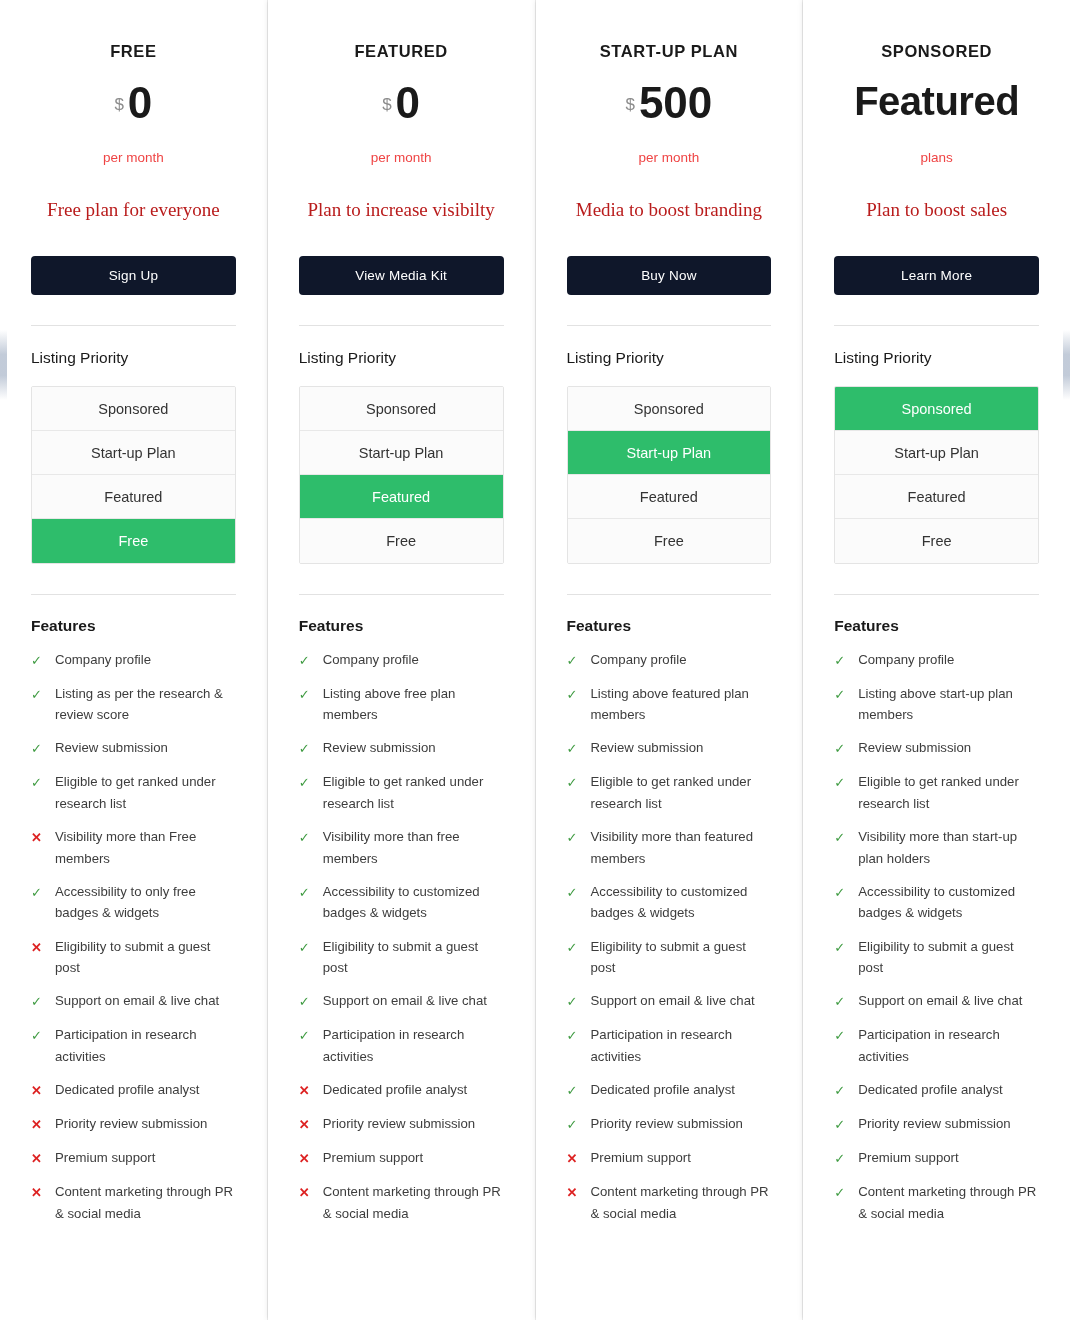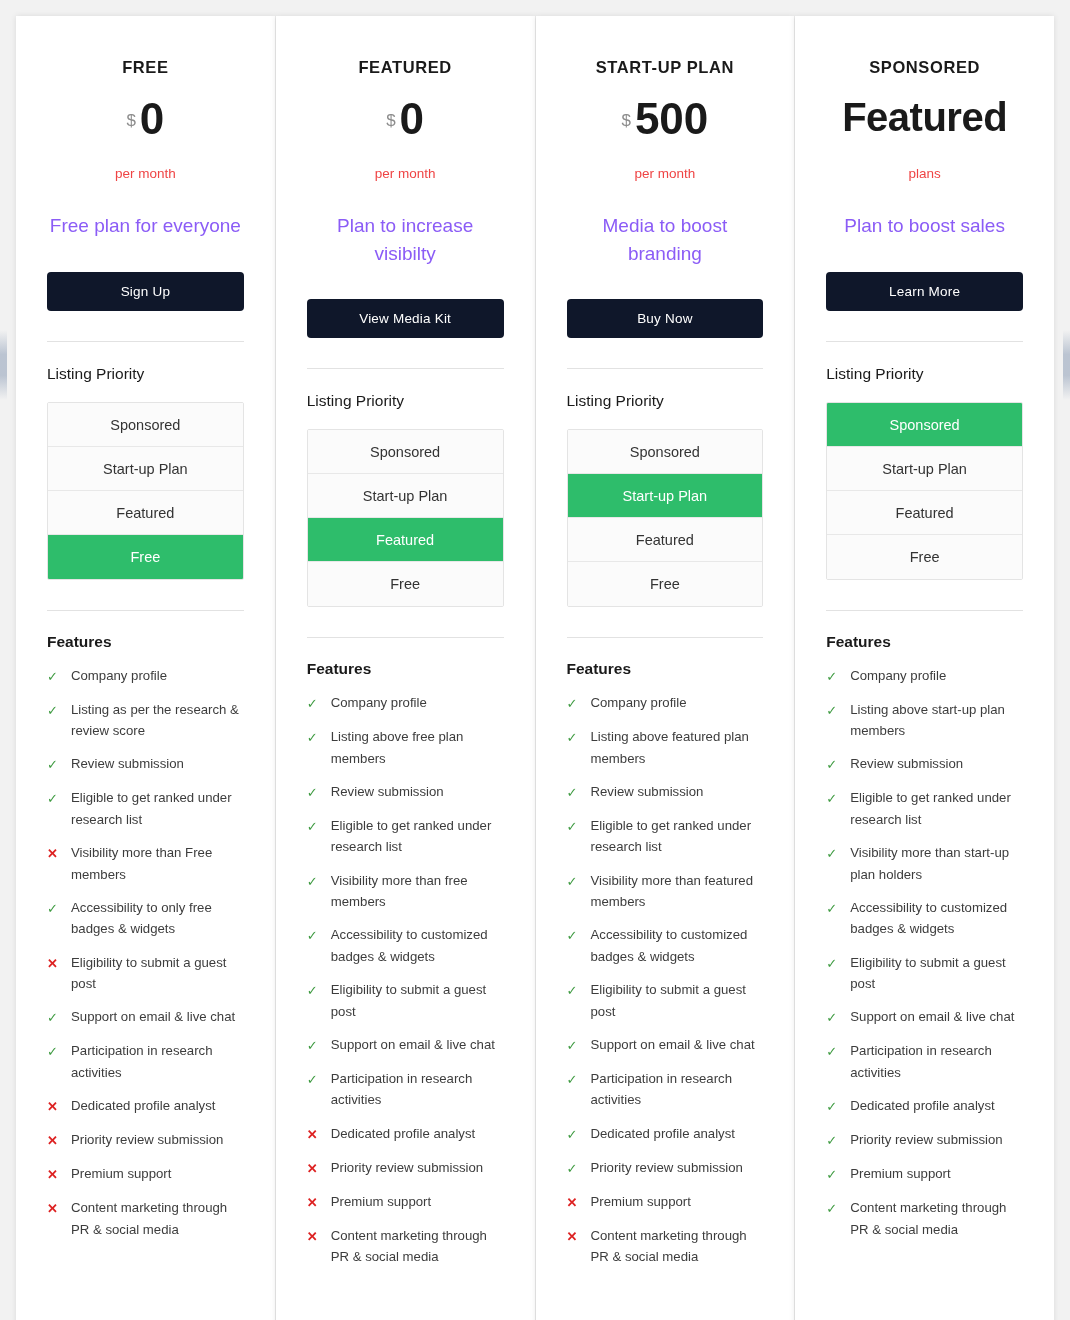--- a/index.html
+++ b/index.html
@@ -10,21 +10,21 @@
     background: #ffffff;
     font-family: "Liberation Sans", sans-serif;
     overflow: hidden;
   }
   .page {
     position: relative;
     width: 1070px;
     height: 1320px;
     background: #f2f2f2;
     display: flex;
-    padding: 16px;
+    padding: 0;
   }
   .edge-hint {
     position: absolute;
     top: 330px;
     width: 7px;
     height: 70px;
     background: linear-gradient(180deg, rgba(120,140,170,0) 0%, rgba(120,140,170,.45) 35%, rgba(120,140,170,.45) 65%, rgba(120,140,170,0) 100%);
     z-index: 5;
   }
   .edge-hint.left { left: 0px; }
@@ -77,24 +77,25 @@
   .period {
     text-align: center;
     font-size: 13.5px;
     color: #ef4444;
     margin-top: 15px;
   }
 
   .tagline {
     text-align: center;
     font-size: 19px;
-    color: #8b5cf6;
+    color: #b91c1c;
     line-height: 1.45;
     margin-top: 31px;
     font-weight: 400;
+    font-family: Liberation Serif, serif;
   }
 
   .cta {
     display: block;
     width: 100%;
     margin-top: 32px;
     background: #0f172a;
     color: #ffffff;
     border: none;
     border-radius: 4px;

